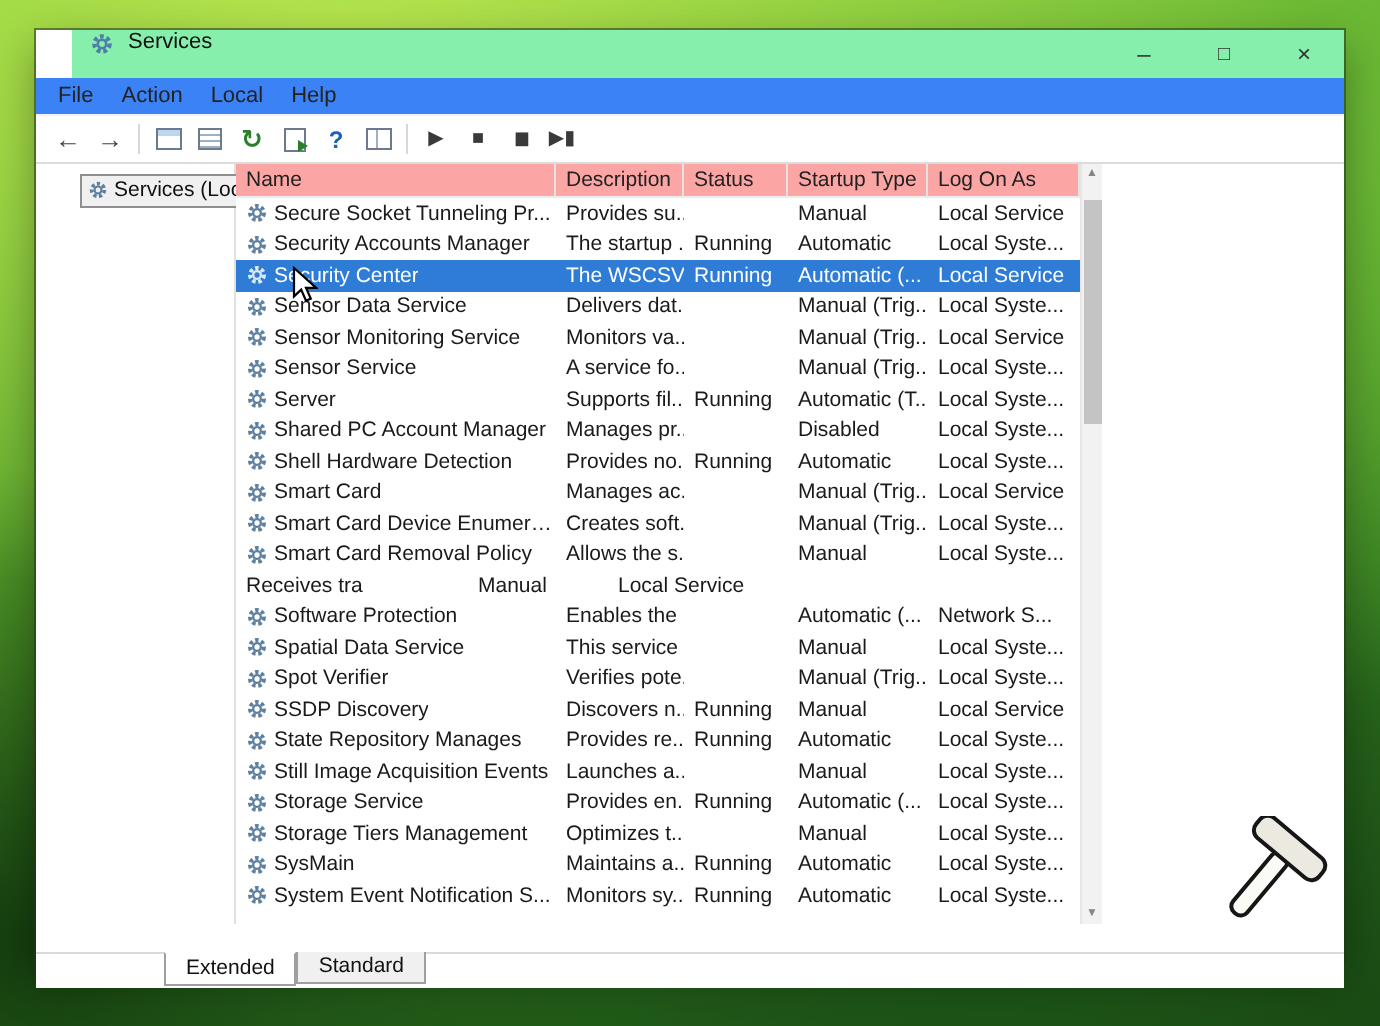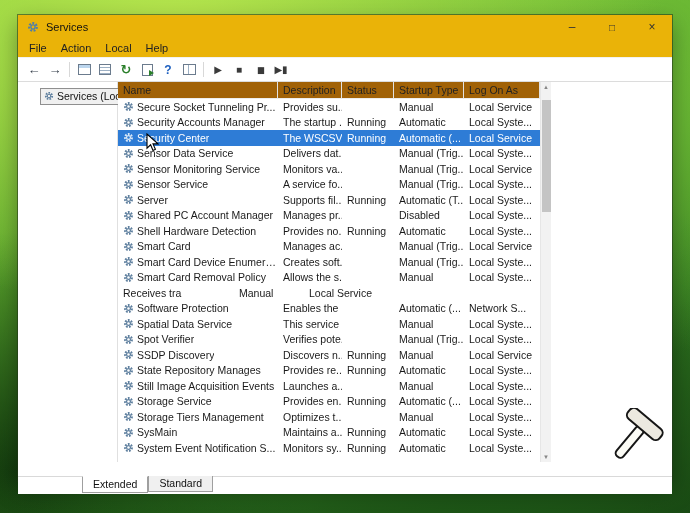--- a/index.html
+++ b/index.html
@@ -15,30 +15,30 @@
       radial-gradient(800px 520px at 68% 98%, rgba(28,84,22,.92), rgba(28,84,22,0) 62%),
       radial-gradient(500px 400px at 2% 92%, rgba(16,52,12,.9), rgba(16,52,12,0) 60%),
       linear-gradient(160deg, #7cc438 0%, #58a42c 40%, #357f22 70%, #174012 100%);
   }
   .window {
     position:absolute; left:18px; top:15px; width:654px; height:466px;
     background:#ffffff;
     box-shadow: 0 0 0 1px rgba(35,55,25,.55), 0 8px 22px rgba(0,0,0,.38);
   }
   
-  .titlebar { height:24px; display:flex; align-items:center; padding-left:8px; background:#eab308; }
+  .titlebar { height:24px; display:flex; padding-left:8px; background:#86efac;margin-left:18px; }
   .app-icon { display:inline-flex; width:14px; height:14px; align-items:center; justify-content:center; color:#4f7ea8; }
   .title { font-size:11px; color:#111; margin-left:6px; }
   .win-controls { margin-left:auto; display:flex; height:100%; }
   .win-btn { width:40px; height:100%; display:flex; align-items:center; justify-content:center;
              font-size:12px; color:#333; background:transparent; border:none; cursor:default; }
   .win-btn.max { font-size:10px; }
   
   .menubar { height:19px; display:flex; align-items:center; padding-left:4px; font-size:11px; color:#222;
-             border-bottom:1px solid #f2f2f2; background:#eab308; }
+             border-bottom:1px solid #f2f2f2; background:#3b82f6; }
   .menu-item { padding:2px 7px; }
   
   .toolbar { height:24px; display:flex; align-items:center; gap:1px; padding-left:6px;
              border-bottom:1px solid #dcdcdc; background:#fff; }
   .tb-btn { width:20px; height:20px; display:flex; align-items:center; justify-content:center;
             font-size:13px; color:#39424e; font-weight:bold; }
   .tb-btn.refresh { color:#2a7f2a; font-size:13px; }
   .tb-btn.help { color:#1d5fbf; font-size:12px; }
   .tb-btn.media { color:#3a3a3a; font-size:10px; font-weight:normal; }
   .tb-btn.pausebtn { letter-spacing:-2px; font-size:9px; }
@@ -52,21 +52,21 @@
                 border-left:5px solid #2a7f2a; border-top:3px solid transparent; border-bottom:3px solid transparent; }
   .ico-view { width:13px; height:11px; border:1px solid #6b7b8d; display:inline-block;
               background:linear-gradient(90deg,#fff 0 4px,#9db0c4 4px 5px,#fff 5px); }
   
   .content { display:flex; height:380px; background:#fff; position:relative; }
   .sidebar { width:100px; border-right:1px solid #e0e0e0; padding:5px 2px 0 22px; }
   .root-item { display:inline-flex; align-items:center; gap:3px; font-size:10.5px; color:#111;
                border:1px solid #8f8f8f; background:#f0f0f0; padding:1px 4px 2px 3px; white-space:nowrap; }
   .listpane { flex:1; position:relative; overflow:hidden; background:#fff; }
   .grid { width:422px; }
-  .theader { display:flex; height:17px; font-size:10.5px; color:#222; align-items:center; background:#a16207; }
+  .theader { display:flex; height:17px; font-size:10.5px; color:#222; align-items:center; background:#fca5a5; }
   .hcell { height:100%; display:flex; align-items:center; padding-left:5px;
            border-right:1px solid #e2e2e2; border-bottom:1px solid #ededed; }
   .c0 { width:160px; } .c1 { width:64px; } .c2 { width:52px; } .c3 { width:70px; } .c4 { width:76px; }
   .rows { }
   .row { display:flex; height:15.5px; align-items:center; font-size:10.5px; color:#1a1a1a; width:422px; }
   .row.selected { background:var(--sel-color, #2e7cd6); color:#ffffff; }
   .cell { height:100%; display:flex; align-items:center; padding-left:5px; overflow:hidden;
           white-space:nowrap; text-overflow:ellipsis; }
   .namecell { gap:3px; }
   .nametext { overflow:hidden; white-space:nowrap; text-overflow:ellipsis; }

